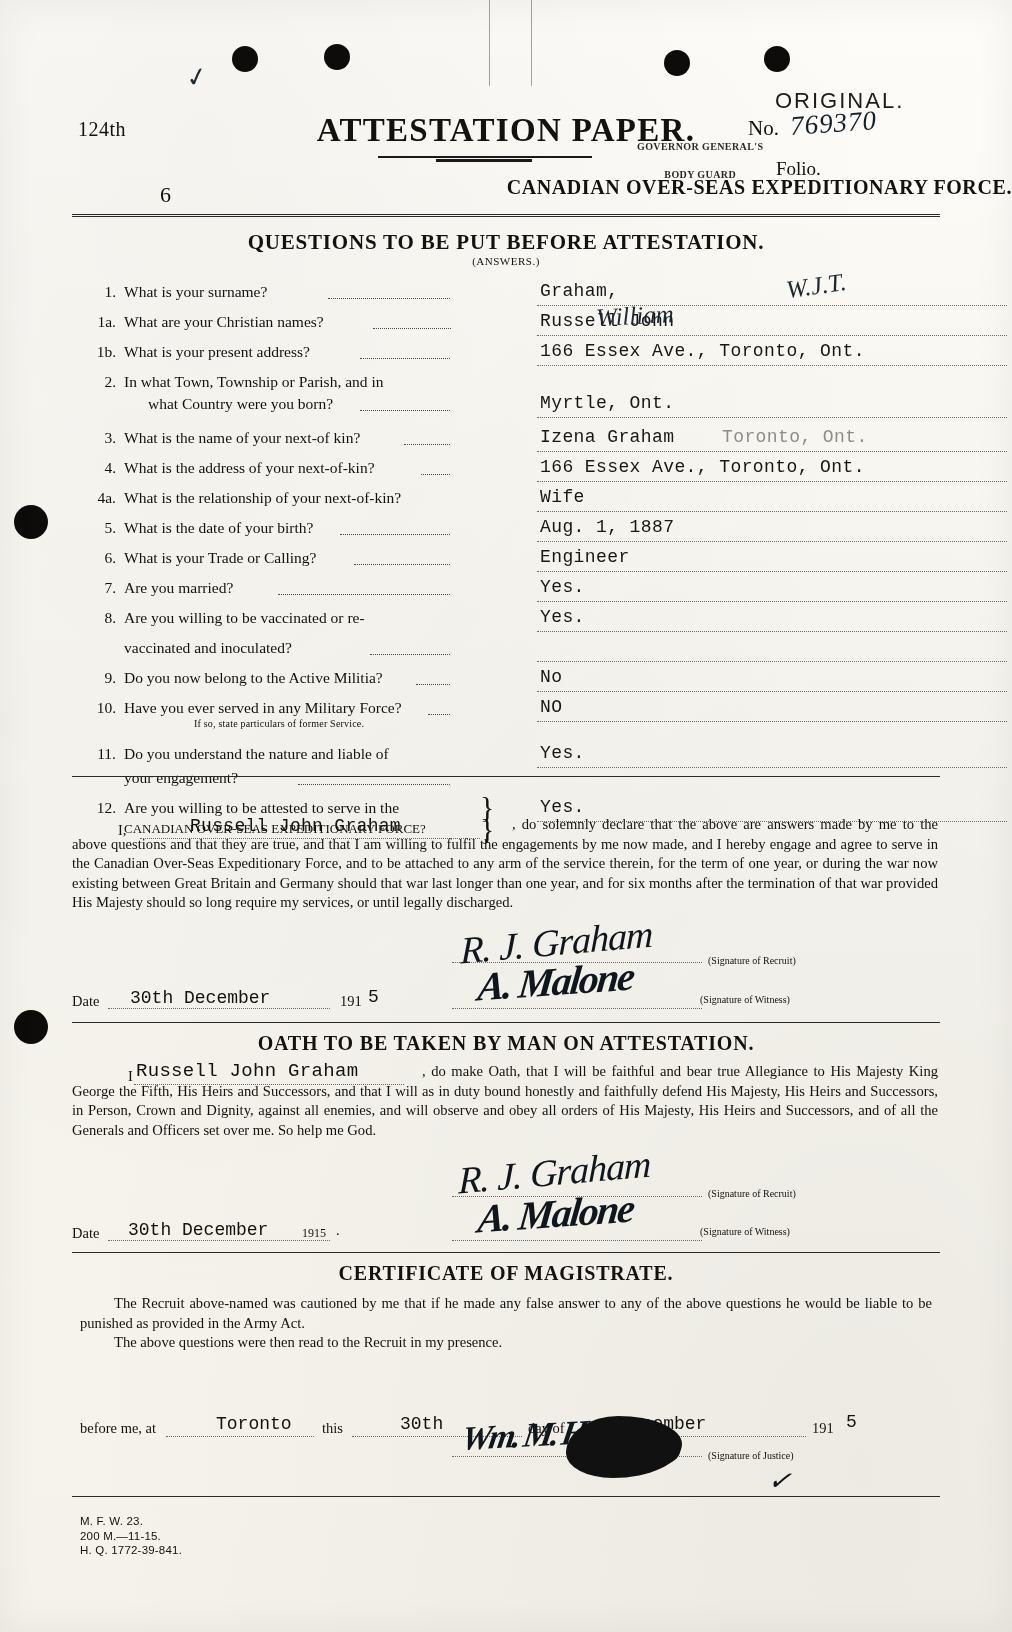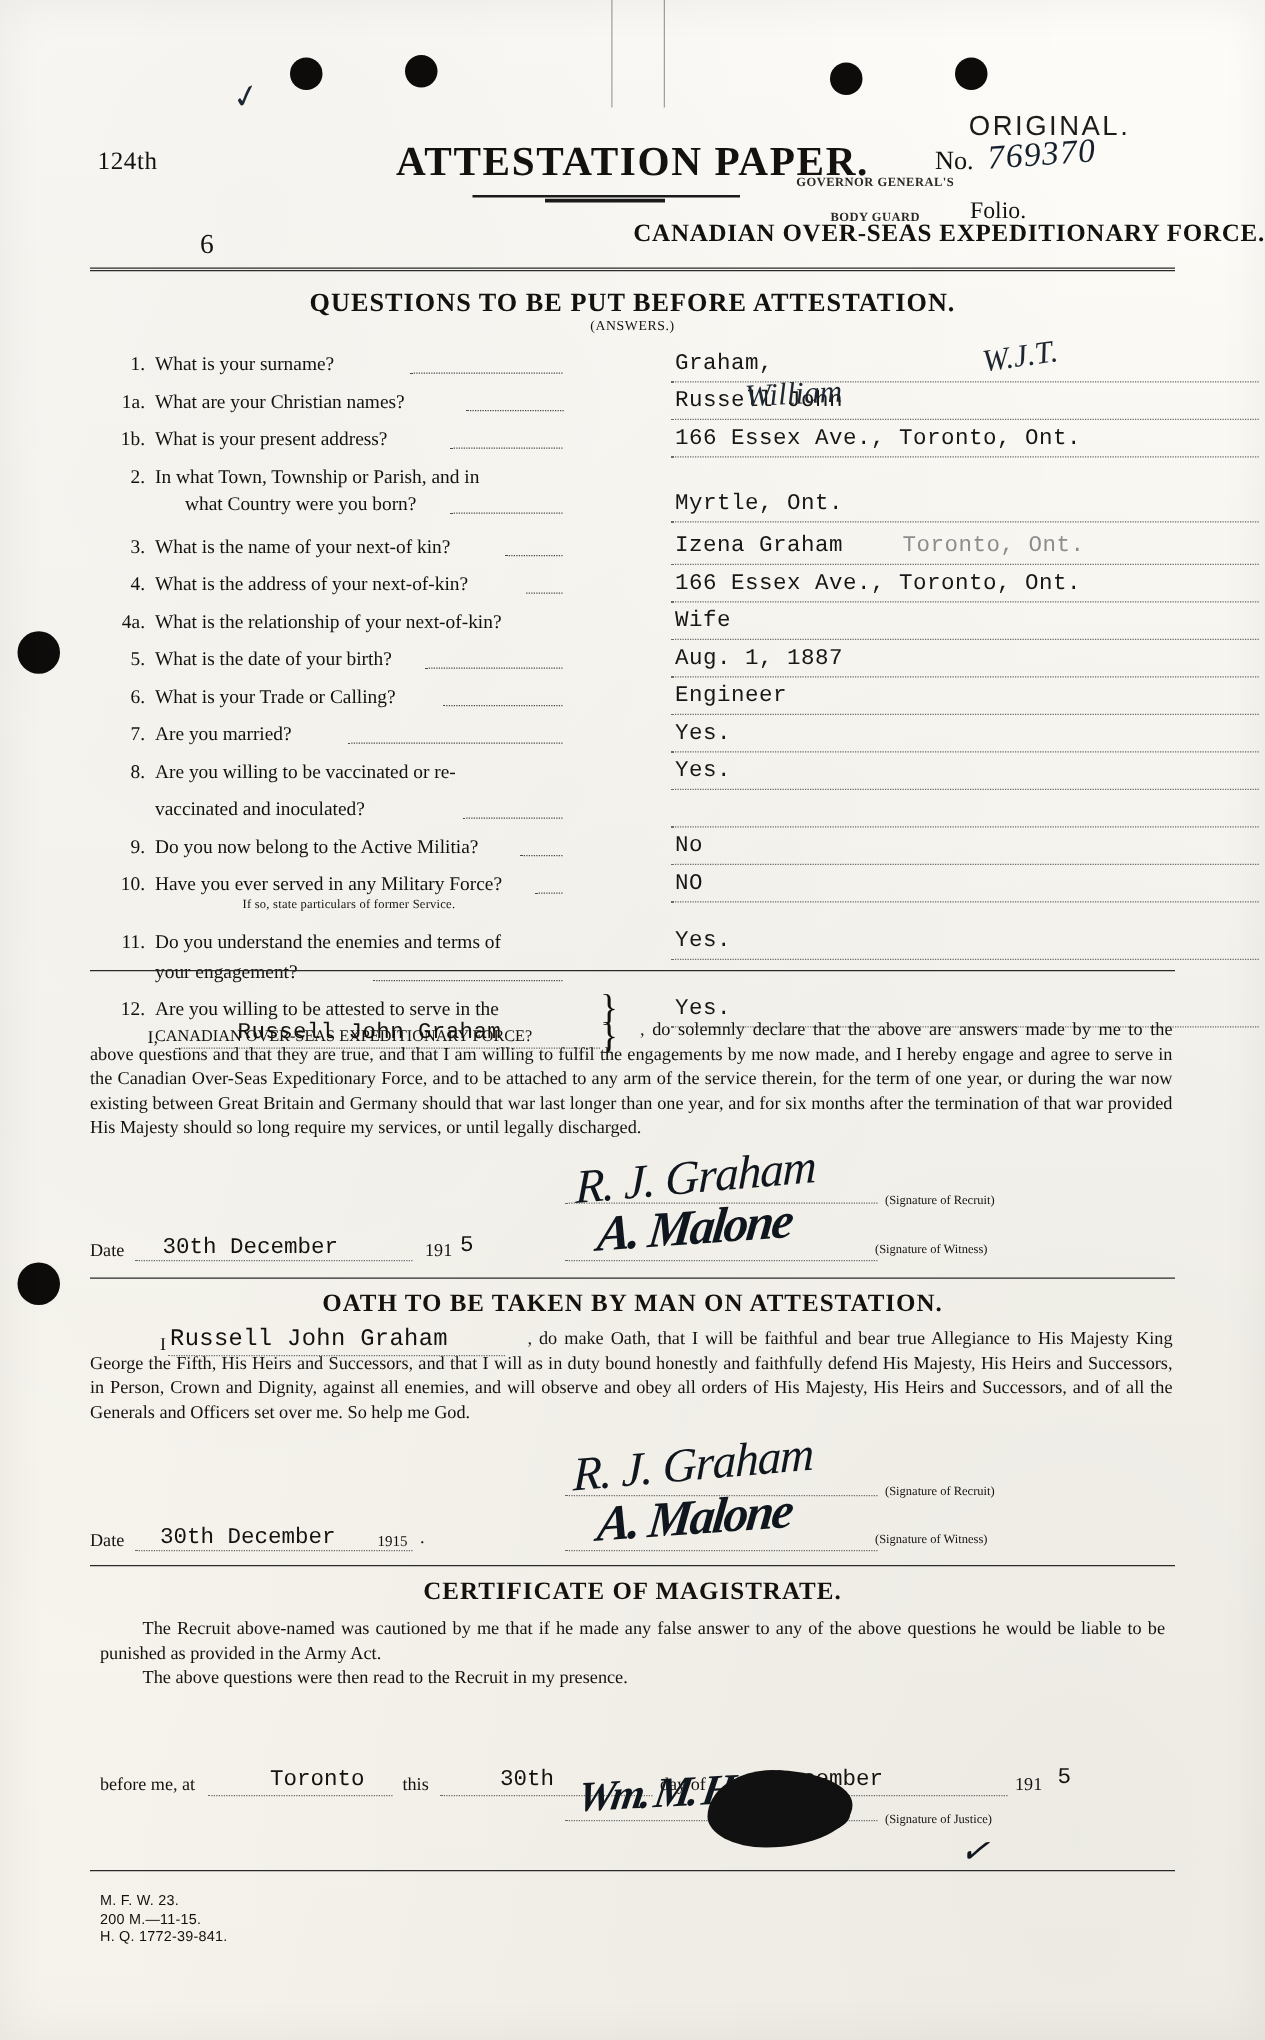--- a/index.html
+++ b/index.html
@@ -459,21 +459,21 @@
       <span class="qnum">10.</span>
       <span class="qtext">Have you ever served in any Military Force?</span>
       <span class="qtext small" style="top:19px; left:112px;">If so, state particulars of former Service.</span>
       <span class="dots" style="left:346px; width:22px;"></span>
       <span class="ansline"></span>
       <span class="ans">NO</span>
     </div>
 
     <div class="qrow" style="top:462px; position:absolute; width:860px;">
       <span class="qnum">11.</span>
-      <span class="qtext">Do you understand  the  enemies  and  terms  of</span>
+      <span class="qtext">Do you understand  the  nature  and  liable  of</span>
       <span class="qtext" style="top:24px; left:42px;">your engagement?</span>
       <span class="dots" style="left:216px; top:39px; width:152px;"></span>
       <span class="ansline"></span>
       <span class="ans">Yes.</span>
     </div>
 
     <div class="qrow" style="top:516px; position:absolute; width:860px;">
       <span class="qnum">12.</span>
       <span class="qtext">Are you willing to be attested to serve in the</span>
       <span class="brace" style="left:398px; top:-2px;">}</span>

